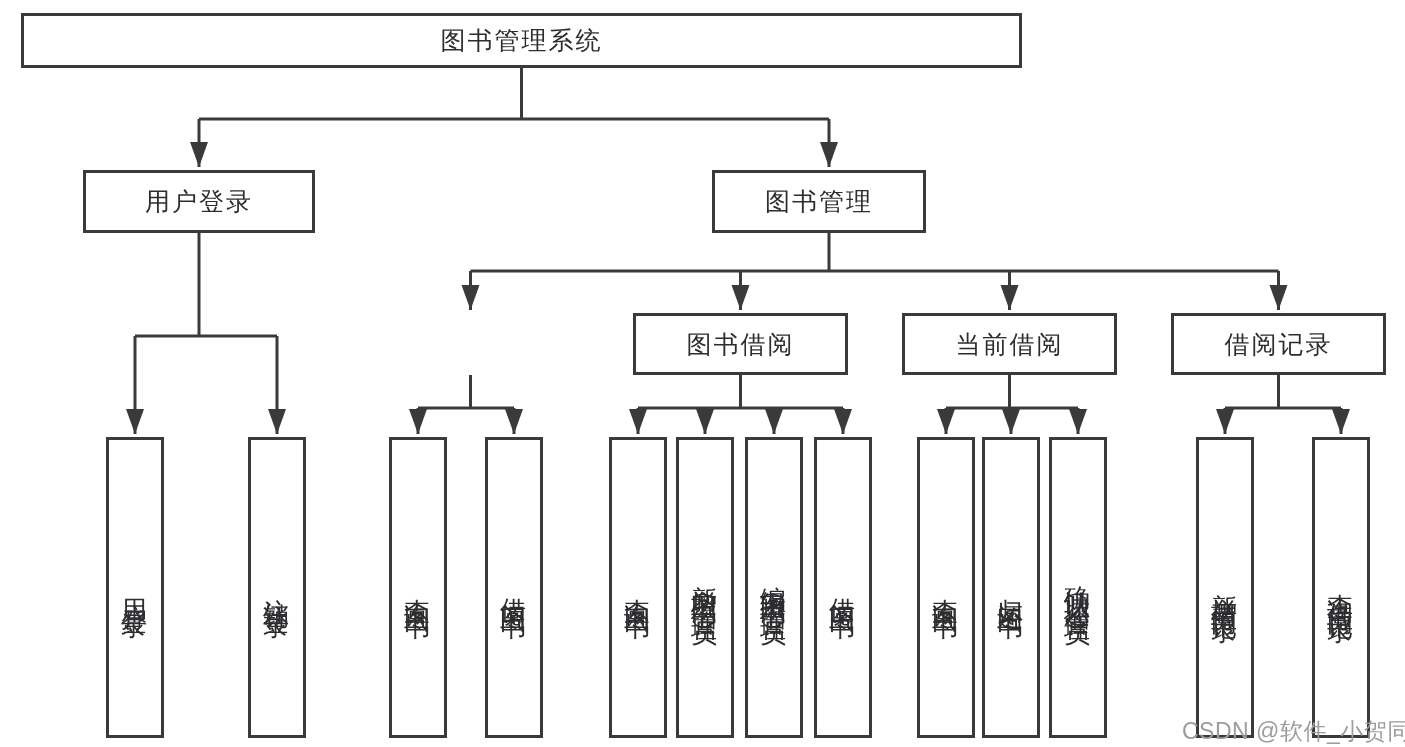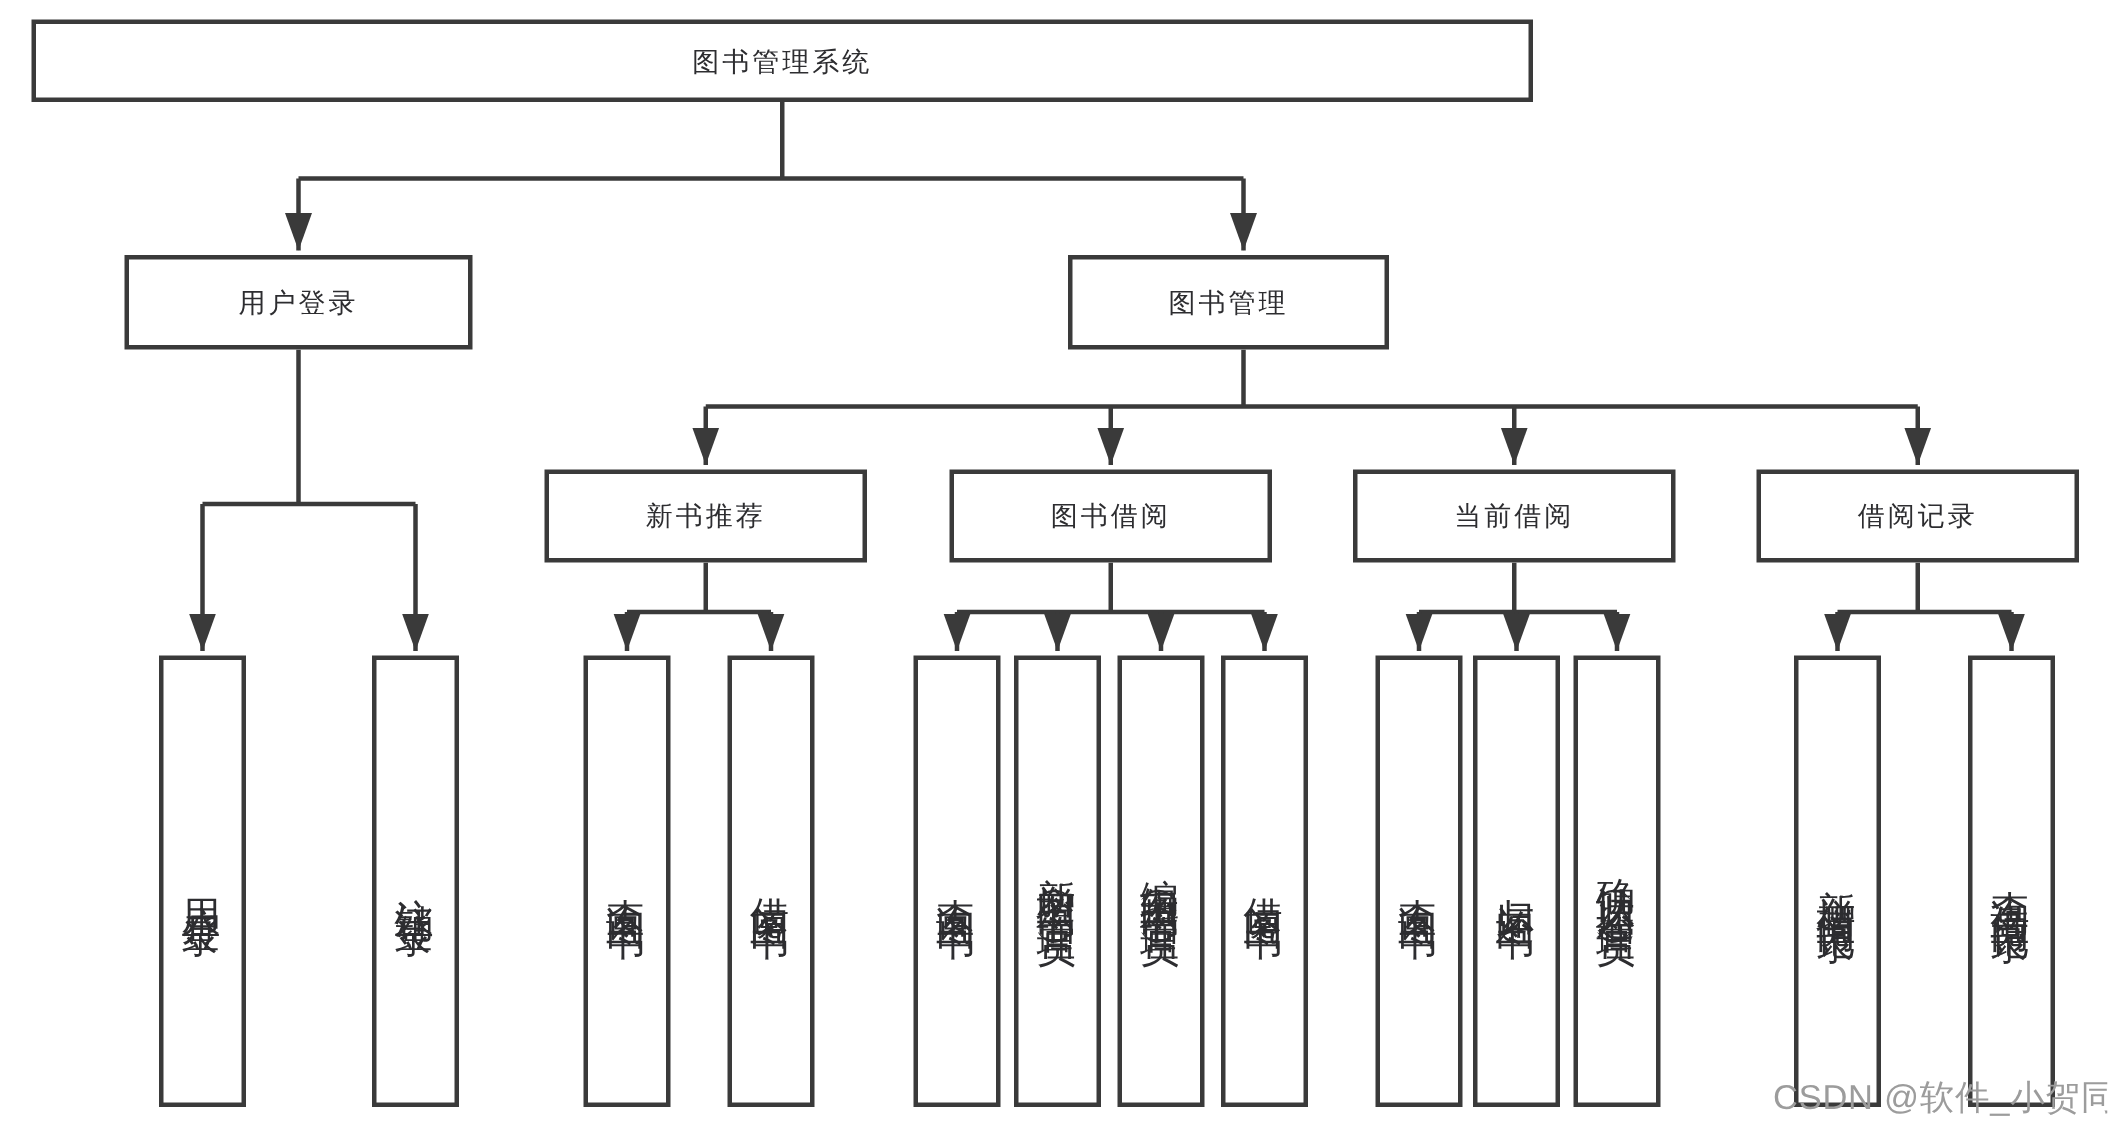--- a/index.html
+++ b/index.html
@@ -18,21 +18,21 @@
   }
   .node {
     position: absolute;
     box-sizing: border-box;
     border: 3px solid #3a3a3a;
     background: #ffffff;
     color: #2d2d30;
     display: flex;
     align-items: center;
     justify-content: center;
-    font-size: 18px;
+    font-size: 25px;
     letter-spacing: 2px;
     z-index: 2;
     white-space: nowrap;
   }
   .vnode {
     writing-mode: vertical-rl;
     text-orientation: mixed;
     font-size: 26px;
     letter-spacing: 5px;
     white-space: normal;
@@ -101,21 +101,20 @@
       <path d="M1225,408 L1225,434" marker-end="url(#arrow)"></path>
       <path d="M1341,408 L1341,434" marker-end="url(#arrow)"></path>
     </g>
   </svg>
 
   <div class="node" style="left:21px; top:13px; width:1001px; height:55px;">图书管理系统</div>
 
   <div class="node" style="left:83px; top:170px; width:232px; height:63px;">用户登录</div>
   <div class="node" style="left:712px; top:170px; width:214px; height:63px;">图书管理</div>
 
-  <div class="node" style="left:363px; top:313px; width:215px; height:62px;">新书推荐</div>
   <div class="node" style="left:902px; top:313px; width:215px; height:62px;">当前借阅</div>
   <div class="node" style="left:633px; top:313px; width:215px; height:62px;">图书借阅</div>
   <div class="node" style="left:1171px; top:313px; width:215px; height:62px;">借阅记录</div>
 
   <div class="node vnode" style="left:106px; top:437px; width:58px; height:301px;">用户登录</div>
   <div class="node vnode" style="left:248px; top:437px; width:58px; height:301px;">注销登录</div>
 
   <div class="node vnode" style="left:389px; top:437px; width:58px; height:301px;">查询图书</div>
   <div class="node vnode" style="left:485px; top:437px; width:58px; height:301px;">借阅图书</div>
 

